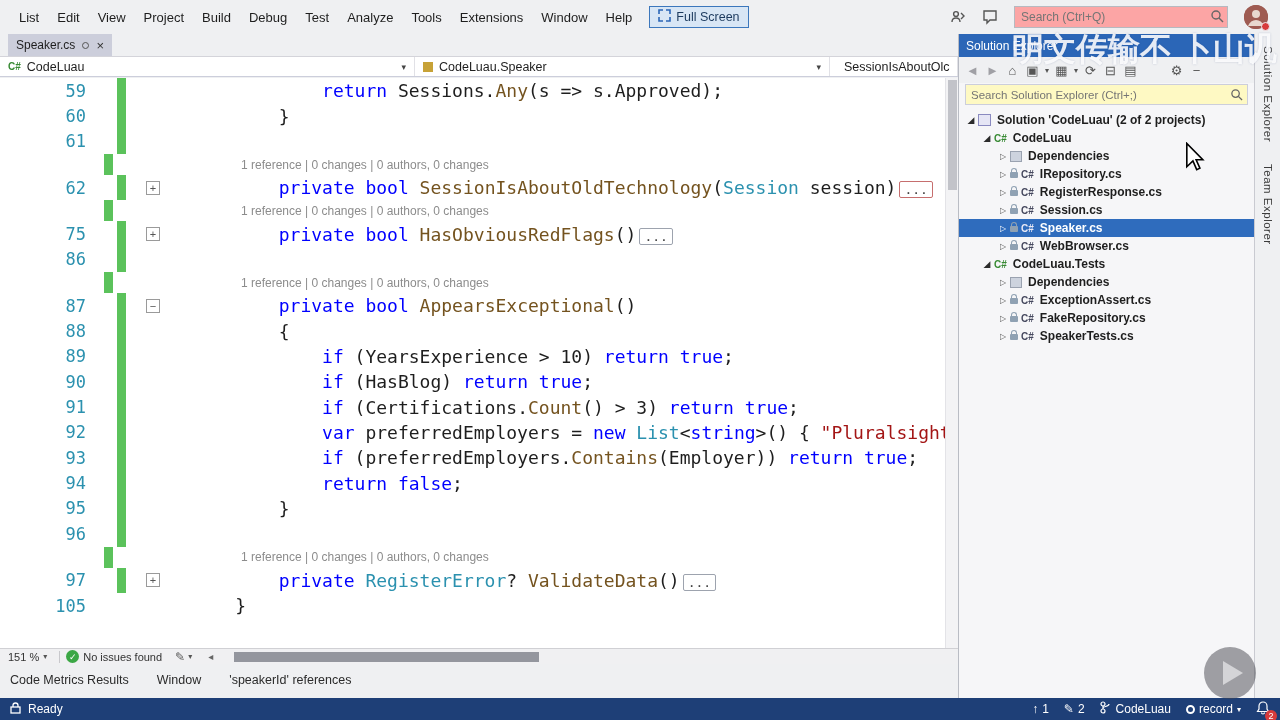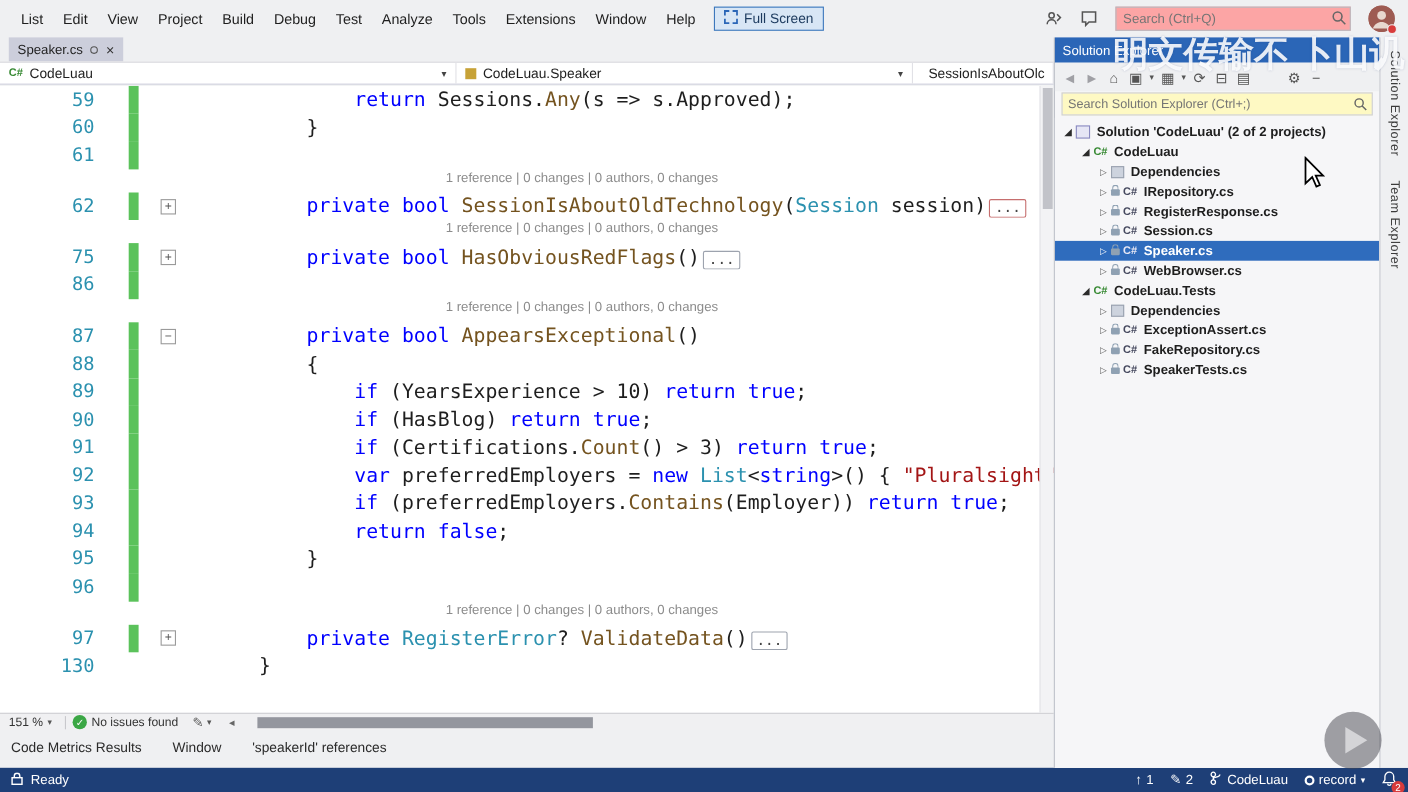--- a/index.html
+++ b/index.html
@@ -42,21 +42,21 @@
   .bc-caret { margin-left:auto; font-size:9px; color:#444; }
   .ic-proj { font:bold 10px "Liberation Sans",sans-serif; color:#388a34; }
   .ic-class { width:10px; height:10px; background:#c7a237; display:inline-block; }
   .ic-method { width:10px; height:10px; background:#652d90; display:inline-block; border-radius:2px; }
 
   
   .editor { position:absolute; left:0; top:78px; width:958px; height:570px; background:#fff;
       overflow:hidden; font-family:"DejaVu Sans Mono","Liberation Mono",monospace; font-size:18px; }
   .crow { display:flex; align-items:center; }
   .crow.code { height:25.35px;gap:13px; }
-  .crow.lens { height:21px;flex-direction:column; }
+  .crow.lens { height:21px; }
   .ln { width:104px; padding-right:18px; text-align:right; color:var(--line-number,#2b91af);
         flex:none; font-size:17px; }
   .chbar { width:9px; flex:none; align-self:stretch; }
   .chg .chbar { background:var(--change-bar,#5bc25b); }
   .foldcol { width:28px; flex:none; display:flex; justify-content:center; align-items:center; }
   .fbox { width:14px; height:14px; border:1px solid #9a9a9a; color:#555; background:#fff;
       font:11px "Liberation Sans",sans-serif; display:flex; align-items:center; justify-content:center; }
   .ctext { flex:1; white-space:pre; overflow:hidden; padding-left:12px; }
   .lenstext { font:12px "Liberation Sans",sans-serif; color:var(--codelens,#8c8c8c); padding-left:100px; }
   .tk-d { color:#1e1e1e; } .tk-k { color:var(--keyword,#0000ff); }
@@ -366,21 +366,21 @@
       </div>
       <div class="crow code chg">
         <span class="ln">97</span>
         <span class="chbar"></span>
         <span class="foldcol">
           <span class="fbox">+</span>
         </span>
         <span class="ctext"><span class="tk-d">        </span><span class="tk-k">private</span><span class="tk-d"> </span><span class="tk-t">RegisterError</span><span class="tk-d">? </span><span class="tk-m">ValidateData</span><span class="tk-d">()</span><span class="cbox">...</span></span>
       </div>
       <div class="crow code">
-        <span class="ln">130</span>
+        <span class="ln">105</span>
         <span class="chbar"></span>
         <span class="foldcol"></span>
         <span class="ctext"><span class="tk-d">    }</span></span>
       </div>
     </div>
   <div class="vscroll">
     <div class="vthumb"></div>
   </div>
 </div>
 

